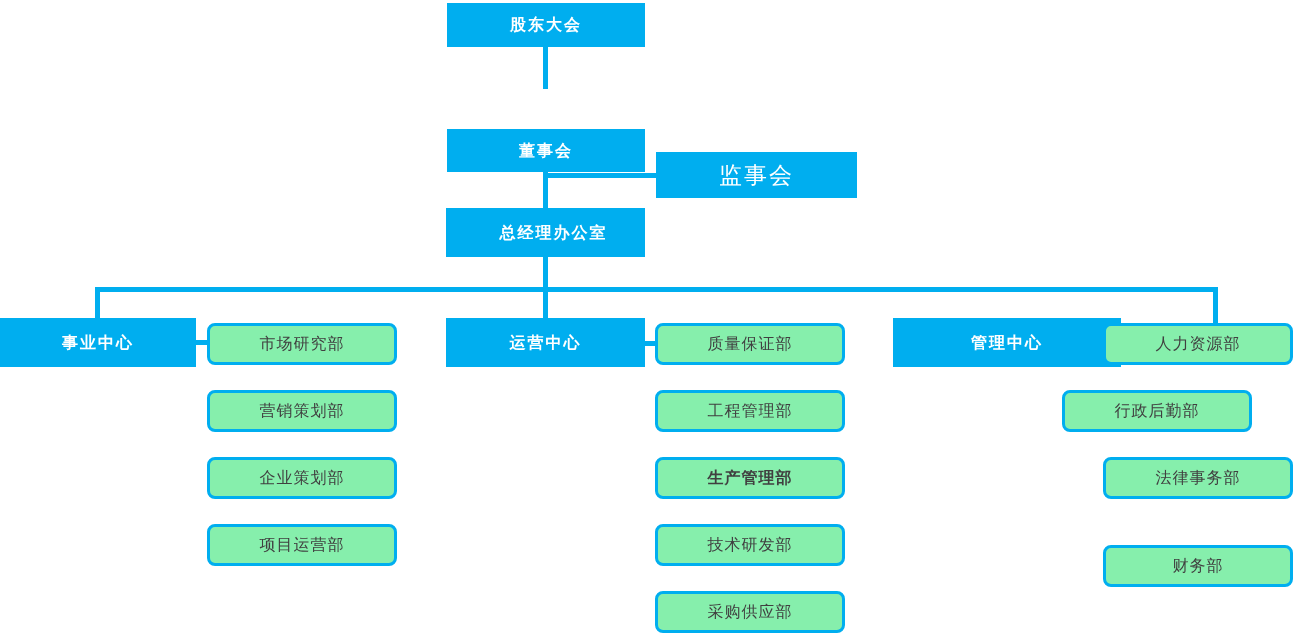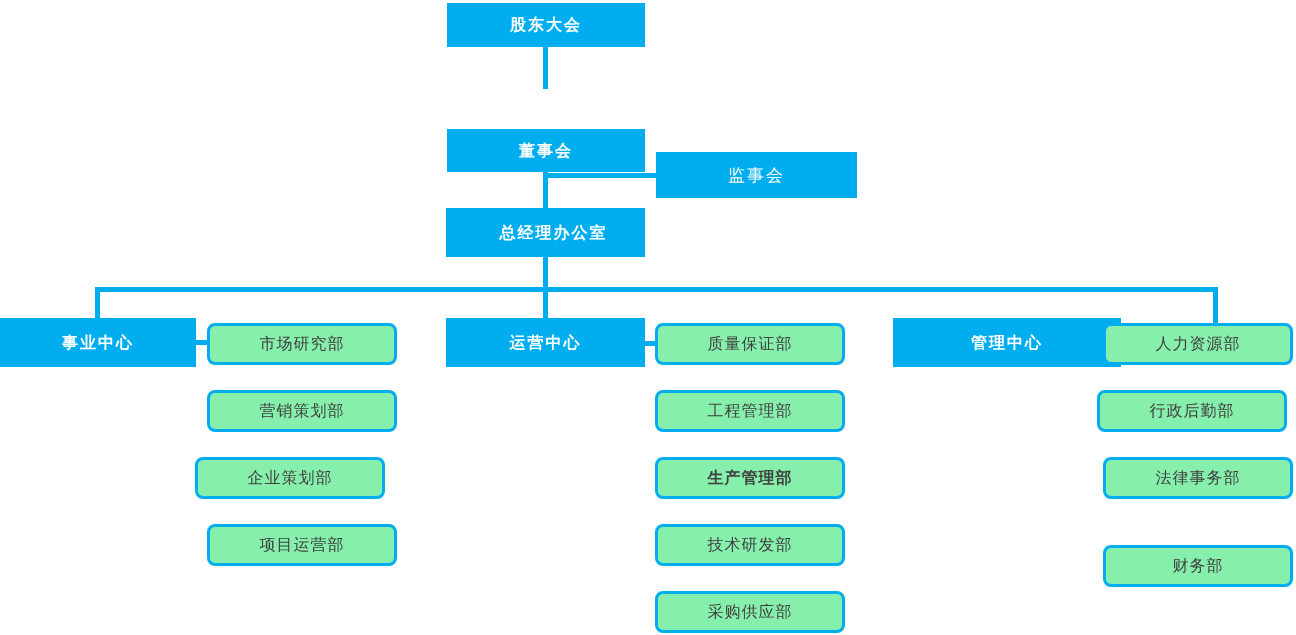--- a/index.html
+++ b/index.html
@@ -20,21 +20,21 @@
     background: var(--accent, #00AEEF);
     color: var(--node-text, #ffffff);
     font-weight: bold;
     font-size: 16px;
     letter-spacing: 2px;
     text-align: center;
     line-height: 1;
   }
   .node.light {
     font-weight: normal;
-    font-size: 17px;
+    font-size: 23px;
     letter-spacing: 2px;
   }
   .dept {
     position: absolute;
     width: 190px;
     height: 42px;
     display: flex;
     align-items: center;
     justify-content: center;
     background: #86efac;
@@ -70,27 +70,27 @@
   <div class="node" style="left:447px; top:89px; width:198px; height:43px;margin-top:40px;">董事会</div>
   <div class="node light" style="left:656px; top:152px; width:201px; height:46px;">监事会</div>
   <div class="node" style="left:446px; top:208px; width:199px; height:49px;padding-left:16px;">总经理办公室</div>
 
   <div class="node" style="left:0px; top:318px; width:196px; height:49px;">事业中心</div>
   <div class="node" style="left:446px; top:318px; width:199px; height:49px;">运营中心</div>
   <div class="node" style="left:893px; top:318px; width:228px; height:49px;">管理中心</div>
 
   <div class="dept" style="left:207px; top:323px;">市场研究部</div>
   <div class="dept" style="left:207px; top:390px;">营销策划部</div>
-  <div class="dept" style="left:195px; top:457px;">企业策划部</div>
+  <div class="dept" style="left:207px; top:457px;">企业策划部</div>
   <div class="dept" style="left:207px; top:524px;">项目运营部</div>
 
   <div class="dept" style="left:655px; top:390px;">工程管理部</div>
   <div class="dept" style="left:655px; top:323px;">质量保证部</div>
   <div class="dept" style="left:655px; top:457px;font-weight:bold;">生产管理部</div>
   <div class="dept" style="left:655px; top:524px;">技术研发部</div>
   <div class="dept" style="left:655px; top:591px;">采购供应部</div>
 
   <div class="dept" style="left:1103px; top:323px;">人力资源部</div>
-  <div class="dept" style="left:1097px; top:390px;">行政后勤部</div>
+  <div class="dept" style="left:1062px; top:390px;">行政后勤部</div>
   <div class="dept" style="left:1103px; top:457px;">法律事务部</div>
   <div class="dept" style="left:1103px; top:545px;">财务部</div>
 
 </div>
 
 </body></html>

